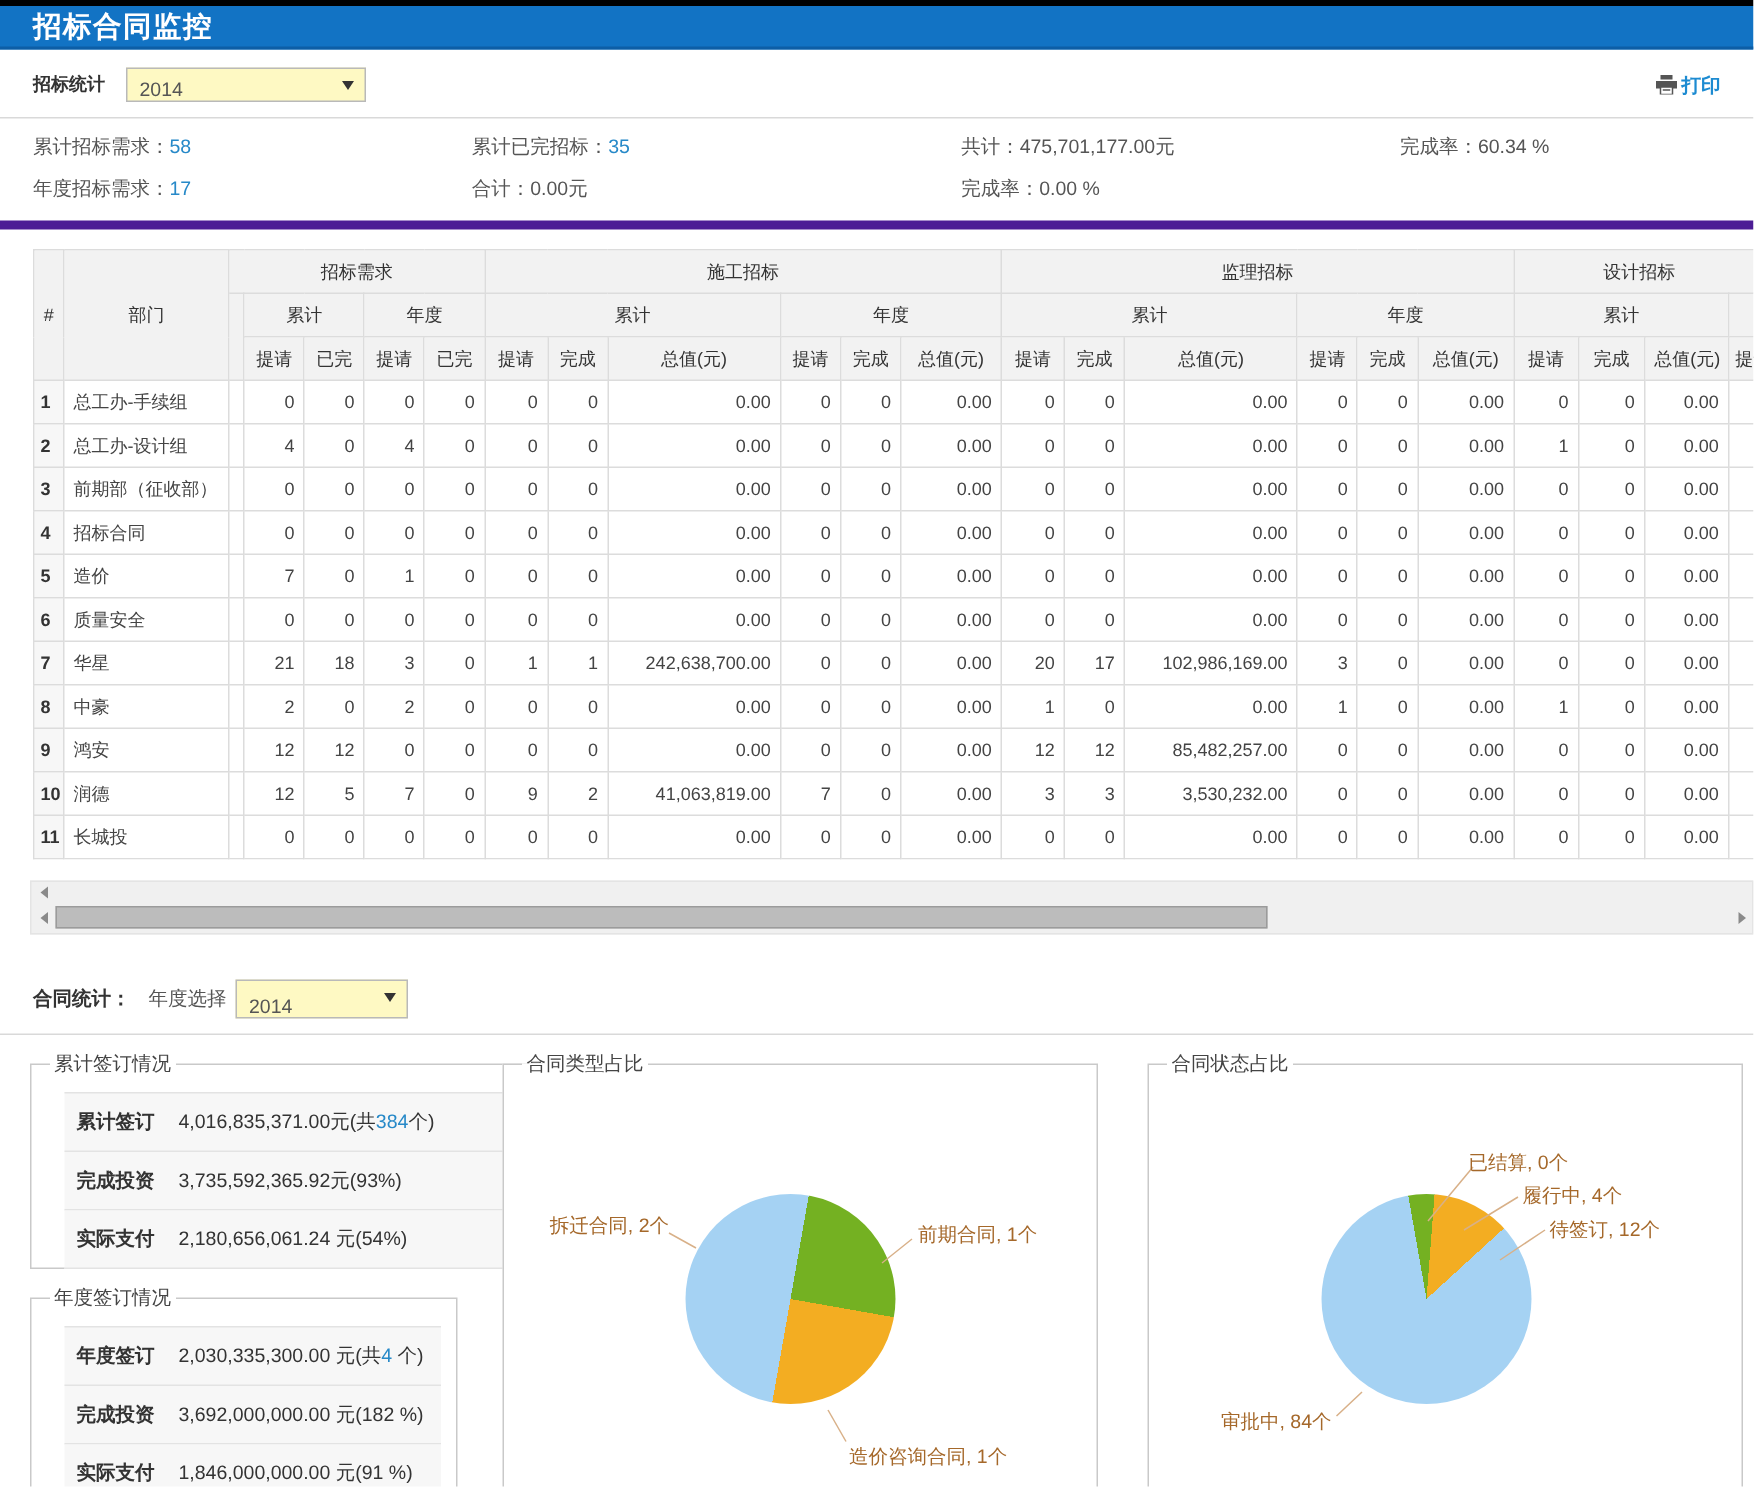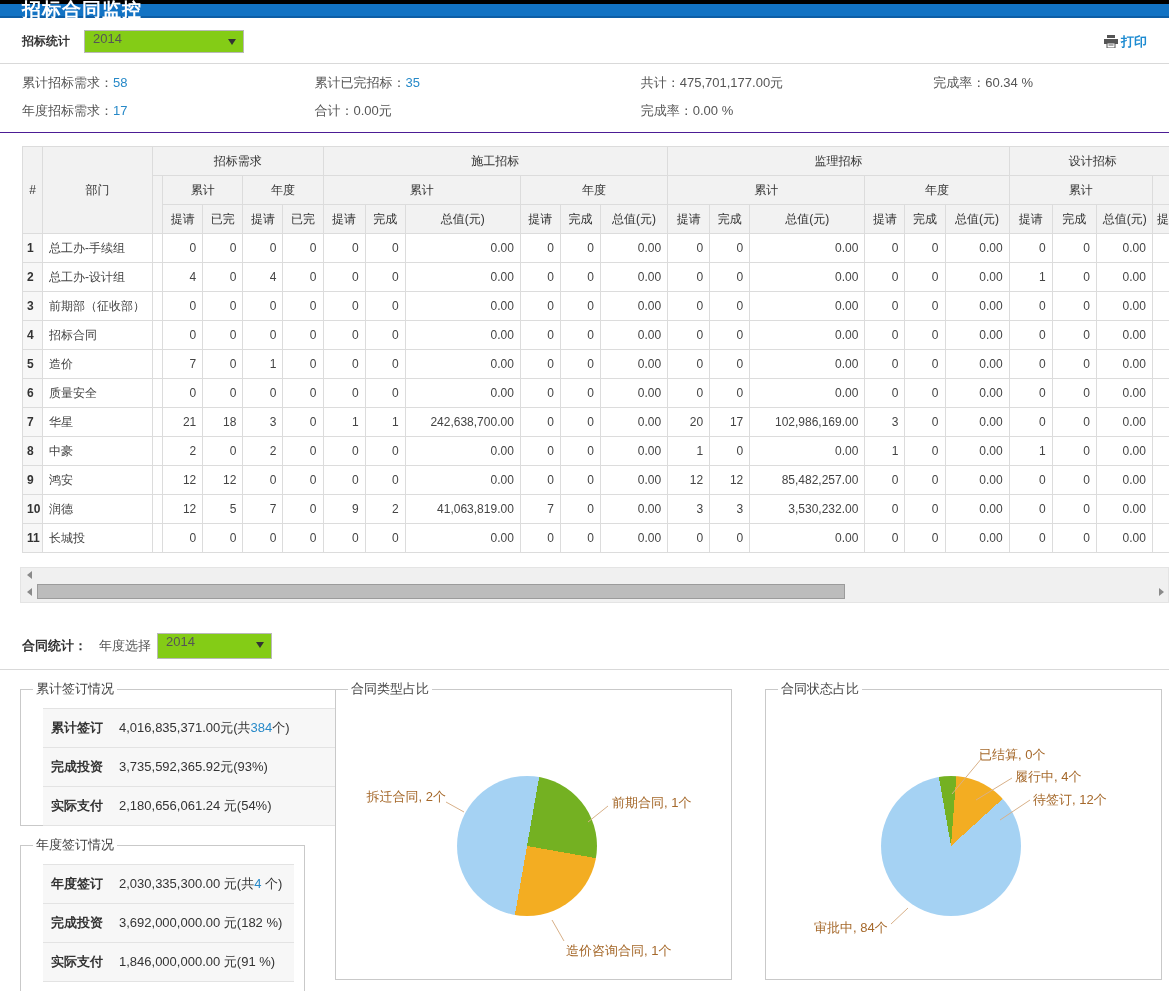--- a/index.html
+++ b/index.html
@@ -1,42 +1,42 @@
 <!DOCTYPE html>
 <html><head>
 <meta charset="utf-8">
 <style>
   * { margin:0; padding:0; box-sizing:border-box; }
   html,body { width:1169px; height:991px; overflow:hidden; background:#fff;
     font-family:"Liberation Sans","DejaVu Sans",sans-serif; color:#444; }
 
   
   .top-black { height:4px; background:#000; }
-  .title-bar { height:14px; background:#1273c4; border-bottom:2px solid #0d5ea6;
+  .title-bar { height:29px; background:#1273c4; border-bottom:2px solid #0d5ea6;
     display:flex; align-items:center; padding-left:22px; }
   .title-bar h1 { color:#fff; font-size:19px; font-weight:bold; letter-spacing:1px; }
 
   
   .toolbar { display:flex; align-items:center; padding:12px 22px 10px 22px;
     border-bottom:1px solid #d9d9d9; }
   .toolbar .lbl { font-size:12px; font-weight:bold; color:#333; margin-right:14px; }
-  .dropdown { position:relative; border:1px solid #b9b9b9; background:#84cc16;
-    height:23px; display:flex; align-items:flex-start; padding:0 8px; color:#555;
+  .dropdown { position:relative; border:1px solid #b9b9b9; background:#fef9c3;
+    height:23px; display:flex; align-items:flex-end; padding:0 8px; color:#555;
     font-size:13px; cursor:pointer; }
   .dropdown .caret { position:absolute; right:7px; top:8px; width:0; height:0;
     border-left:4px solid transparent; border-right:4px solid transparent;
     border-top:6px solid #333; }
   .dd-top { width:160px; }
   .toolbar .spacer { flex:1; }
   .print-link { display:flex; align-items:center; gap:3px; color:#1d8bd1;
     font-size:13px; font-weight:bold; cursor:pointer; }
 
   
   .summary { display:grid; grid-template-columns:26% 29% 26% 19%;
-    padding:10px 22px 12px 22px; border-bottom:1px solid #4c1d95; row-gap:10px; }
+    padding:10px 22px 12px 22px; border-bottom:6px solid #4c1d95; row-gap:10px; }
   .stat { font-size:13px; color:#555; }
   .stat .v-blue { color:#2789c8; }
   .stat .v-dark { color:#555; }
 
   
   .table-wrap { margin:13px 0 0 22px; width:1147px; overflow:hidden; }
   table.bid { border-collapse:collapse; table-layout:fixed; width:1155px; font-size:12px; }
   table.bid th, table.bid td { border:1px solid #dcdcdc; height:29px; padding:0 6px;
     overflow:hidden; white-space:nowrap; }
   table.bid thead th { background:#f2f2f2; color:#333; font-weight:normal;

